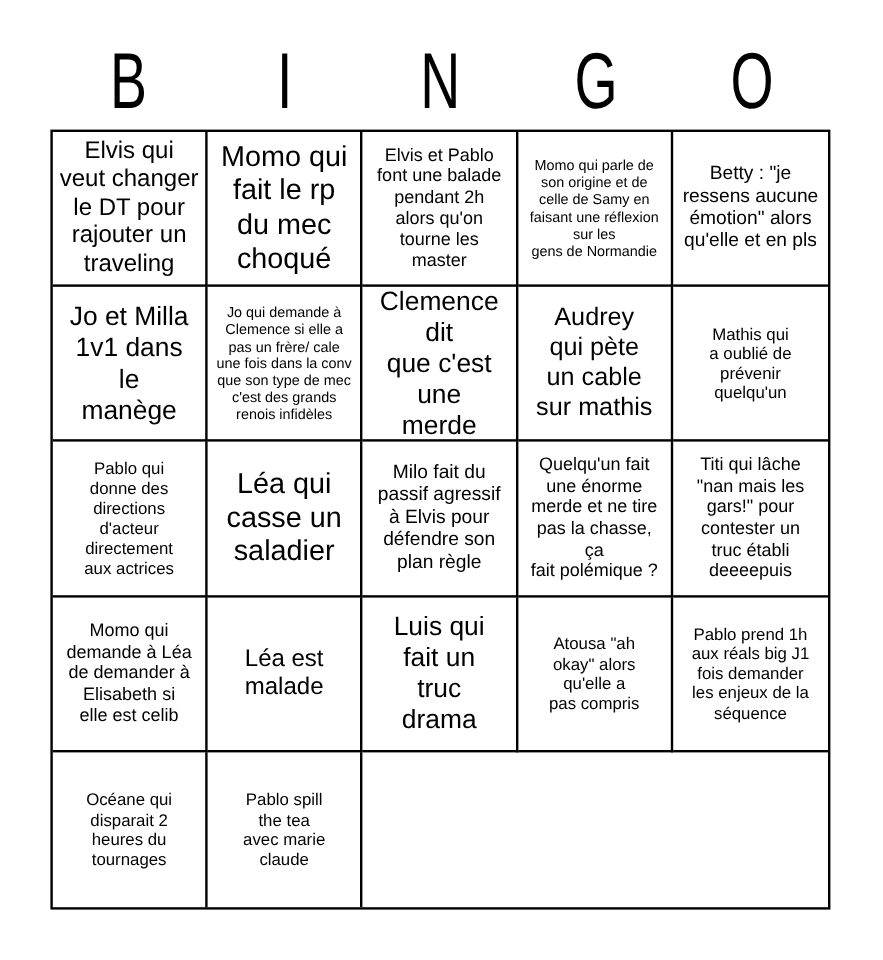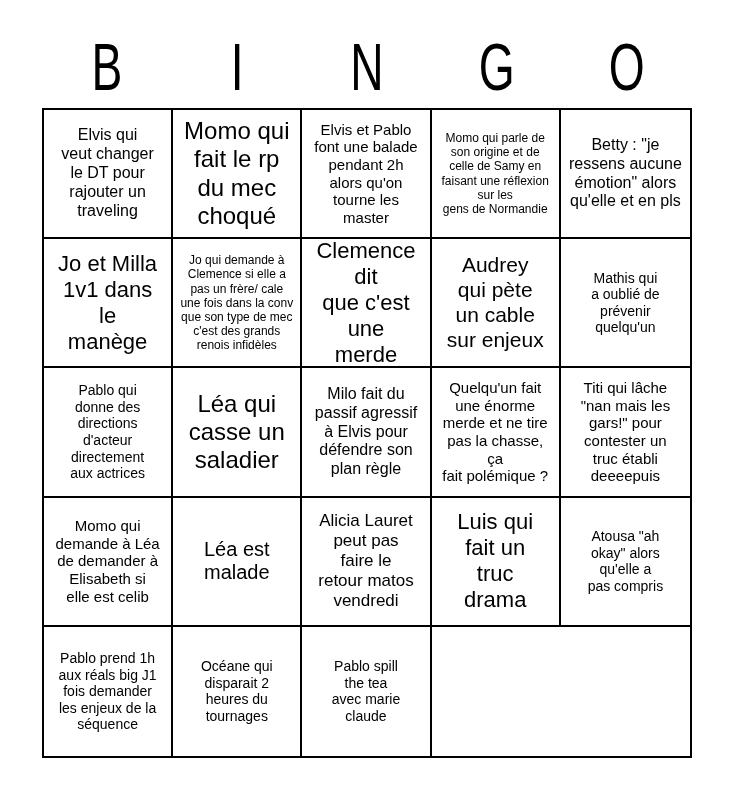--- a/index.html
+++ b/index.html
@@ -23,21 +23,21 @@
   .cell:nth-child(5n){border-right:none}
   .cell:nth-child(n+21){border-bottom:none}
   .ct{display:block;width:100%;white-space:pre-line;line-height:1.18}
 
   
   .s12{font-size:12px}
   .s14{font-size:14px}
   .s15{font-size:15px}
   .s16{font-size:16px}
   .s17{font-size:17px}
-  .s18{font-size:16px}
+  .s18{font-size:20px}
   .s20{font-size:14px}
   .s21{font-size:21px}
   .s22{font-size:22px}
   .s24{font-size:24px}
   .s30{font-size:20px}
 </style>
 </head>
 <body>
 
 <div class="page">
@@ -115,21 +115,21 @@
     <div class="cell s22">
         <span class="ct">Clemence dit
 que c'est
 une
 merde</span>
       </div>
     <div class="cell s21">
         <span class="ct">Audrey
 qui pète
 un cable
-sur enjeux</span>
+sur mathis</span>
       </div>
     <div class="cell s20">
         <span class="ct">Mathis qui
 a oublié de
 prévenir
 quelqu'un</span>
       </div>
 
     <div class="cell s14">
         <span class="ct">Pablo qui
@@ -172,27 +172,20 @@
         <span class="ct">Momo qui
 demande à Léa
 de demander à
 Elisabeth si
 elle est celib</span>
       </div>
     <div class="cell s30">
         <span class="ct">Léa est
 malade</span>
       </div>
-    <div class="cell s17">
-        <span class="ct">Alicia Lauret
-peut pas
-faire le
-retour matos
-vendredi</span>
-      </div>
     <div class="cell s22">
         <span class="ct">Luis qui
 fait un
 truc
 drama</span>
       </div>
 
     <div class="cell s20">
         <span class="ct">Atousa "ah
 okay" alors

